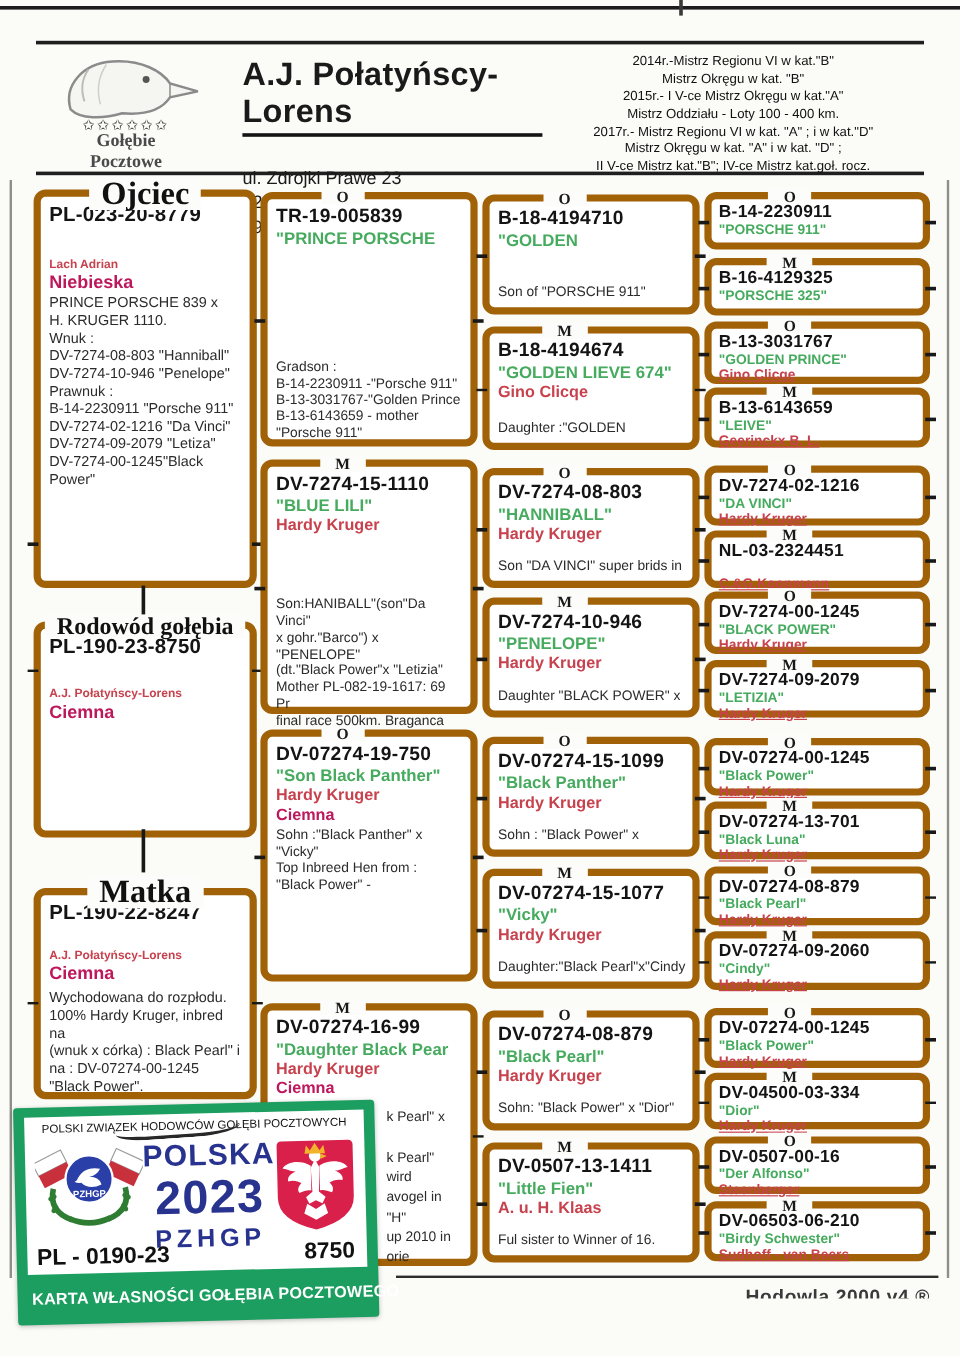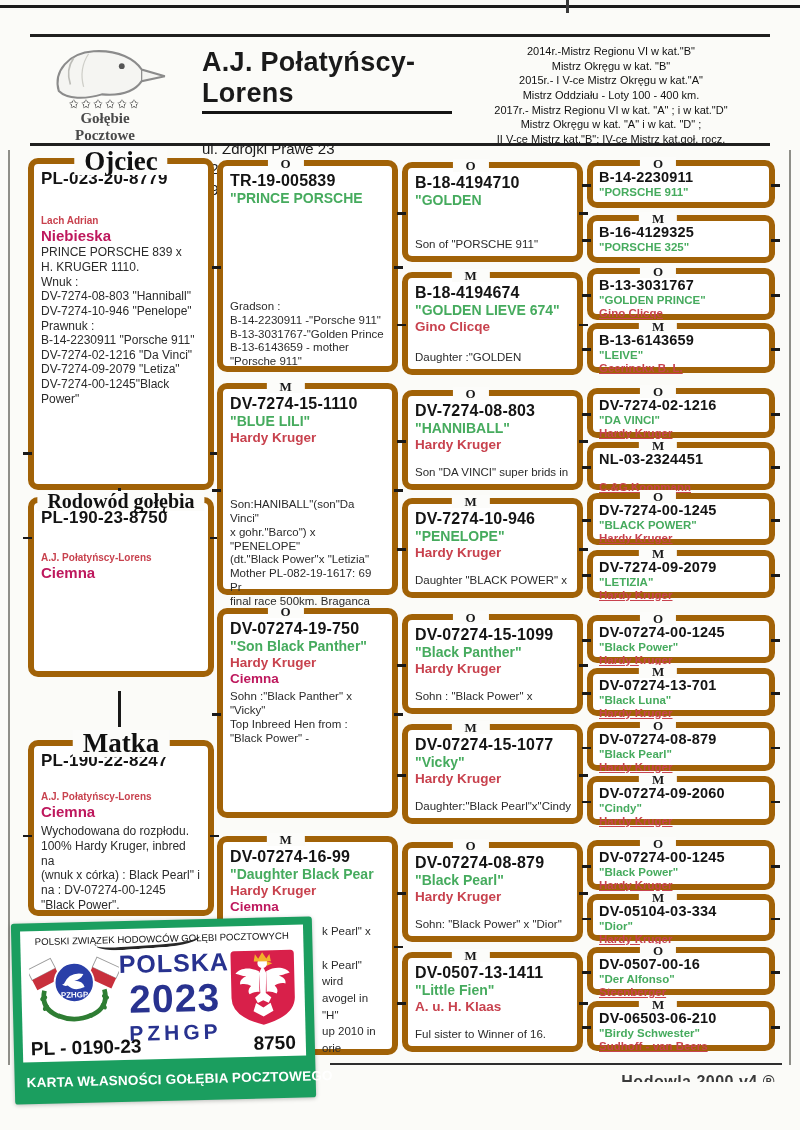--- a/index.html
+++ b/index.html
@@ -125,21 +125,21 @@
  DV-7274-08-803 "Hanniball"
 DV-7274-10-946 "Penelope"
 Prawnuk :
 B-14-2230911 "Porsche 911"
 DV-7274-02-1216 "Da Vinci"
 DV-7274-09-2079 "Letiza"
 DV-7274-00-1245"Black
 Power"</div>
   </div>
   <div class="vline" style="left:118px;top:488px;height:27px;"></div>
-  <div class="pbox c1" style="left:28px;top:497px;width:186px;height:180px;--ty:20%;">
+  <div class="pbox c1" style="left:28px;top:518px;width:186px;height:180px;--ty:20%;">
     <span class="c1label small">Rodowód gołębia</span>
     <div class="ring">PL-190-23-8750</div>
     <div class="breeder" style="margin-top:24px;">A.J. Połatyńscy-Lorens</div>
     <div class="pcolor">Ciemna</div>
   </div>
   <div class="vline" style="left:118px;top:691px;height:36px;"></div>
   <div class="pbox c1" style="left:28px;top:740px;width:186px;height:176px;--ty:54%;">
     <span class="c1label">Matka</span>
     <div class="ring">PL-190-22-8247</div>
     <div class="breeder" style="margin-top:20px;">A.J. Połatyńscy-Lorens</div>
@@ -326,21 +326,21 @@
     <div class="breeder">Hardy Kruger</div>
   </div>
   <div class="pbox c4" style="left:587px;top:840px;width:188px;height:50px;">
     <span class="sex">O</span>
     <div class="ring">DV-07274-00-1245</div>
     <div class="gname">"Black Power"</div>
     <div class="breeder">Hardy Kruger</div>
   </div>
   <div class="pbox c4" style="left:587px;top:894px;width:188px;height:47px;">
     <span class="sex">M</span>
-    <div class="ring">DV-05104-03-334</div>
+    <div class="ring">DV-04500-03-334</div>
     <div class="gname">"Dior"</div>
     <div class="breeder">Hardy Kruger</div>
   </div>
   <div class="pbox c4" style="left:587px;top:947px;width:188px;height:48px;">
     <span class="sex">O</span>
     <div class="ring">DV-0507-00-16</div>
     <div class="gname">"Der Alfonso"</div>
     <div class="breeder">Steenberger</div>
   </div>
   <div class="pbox c4" style="left:587px;top:1001px;width:188px;height:50px;">

